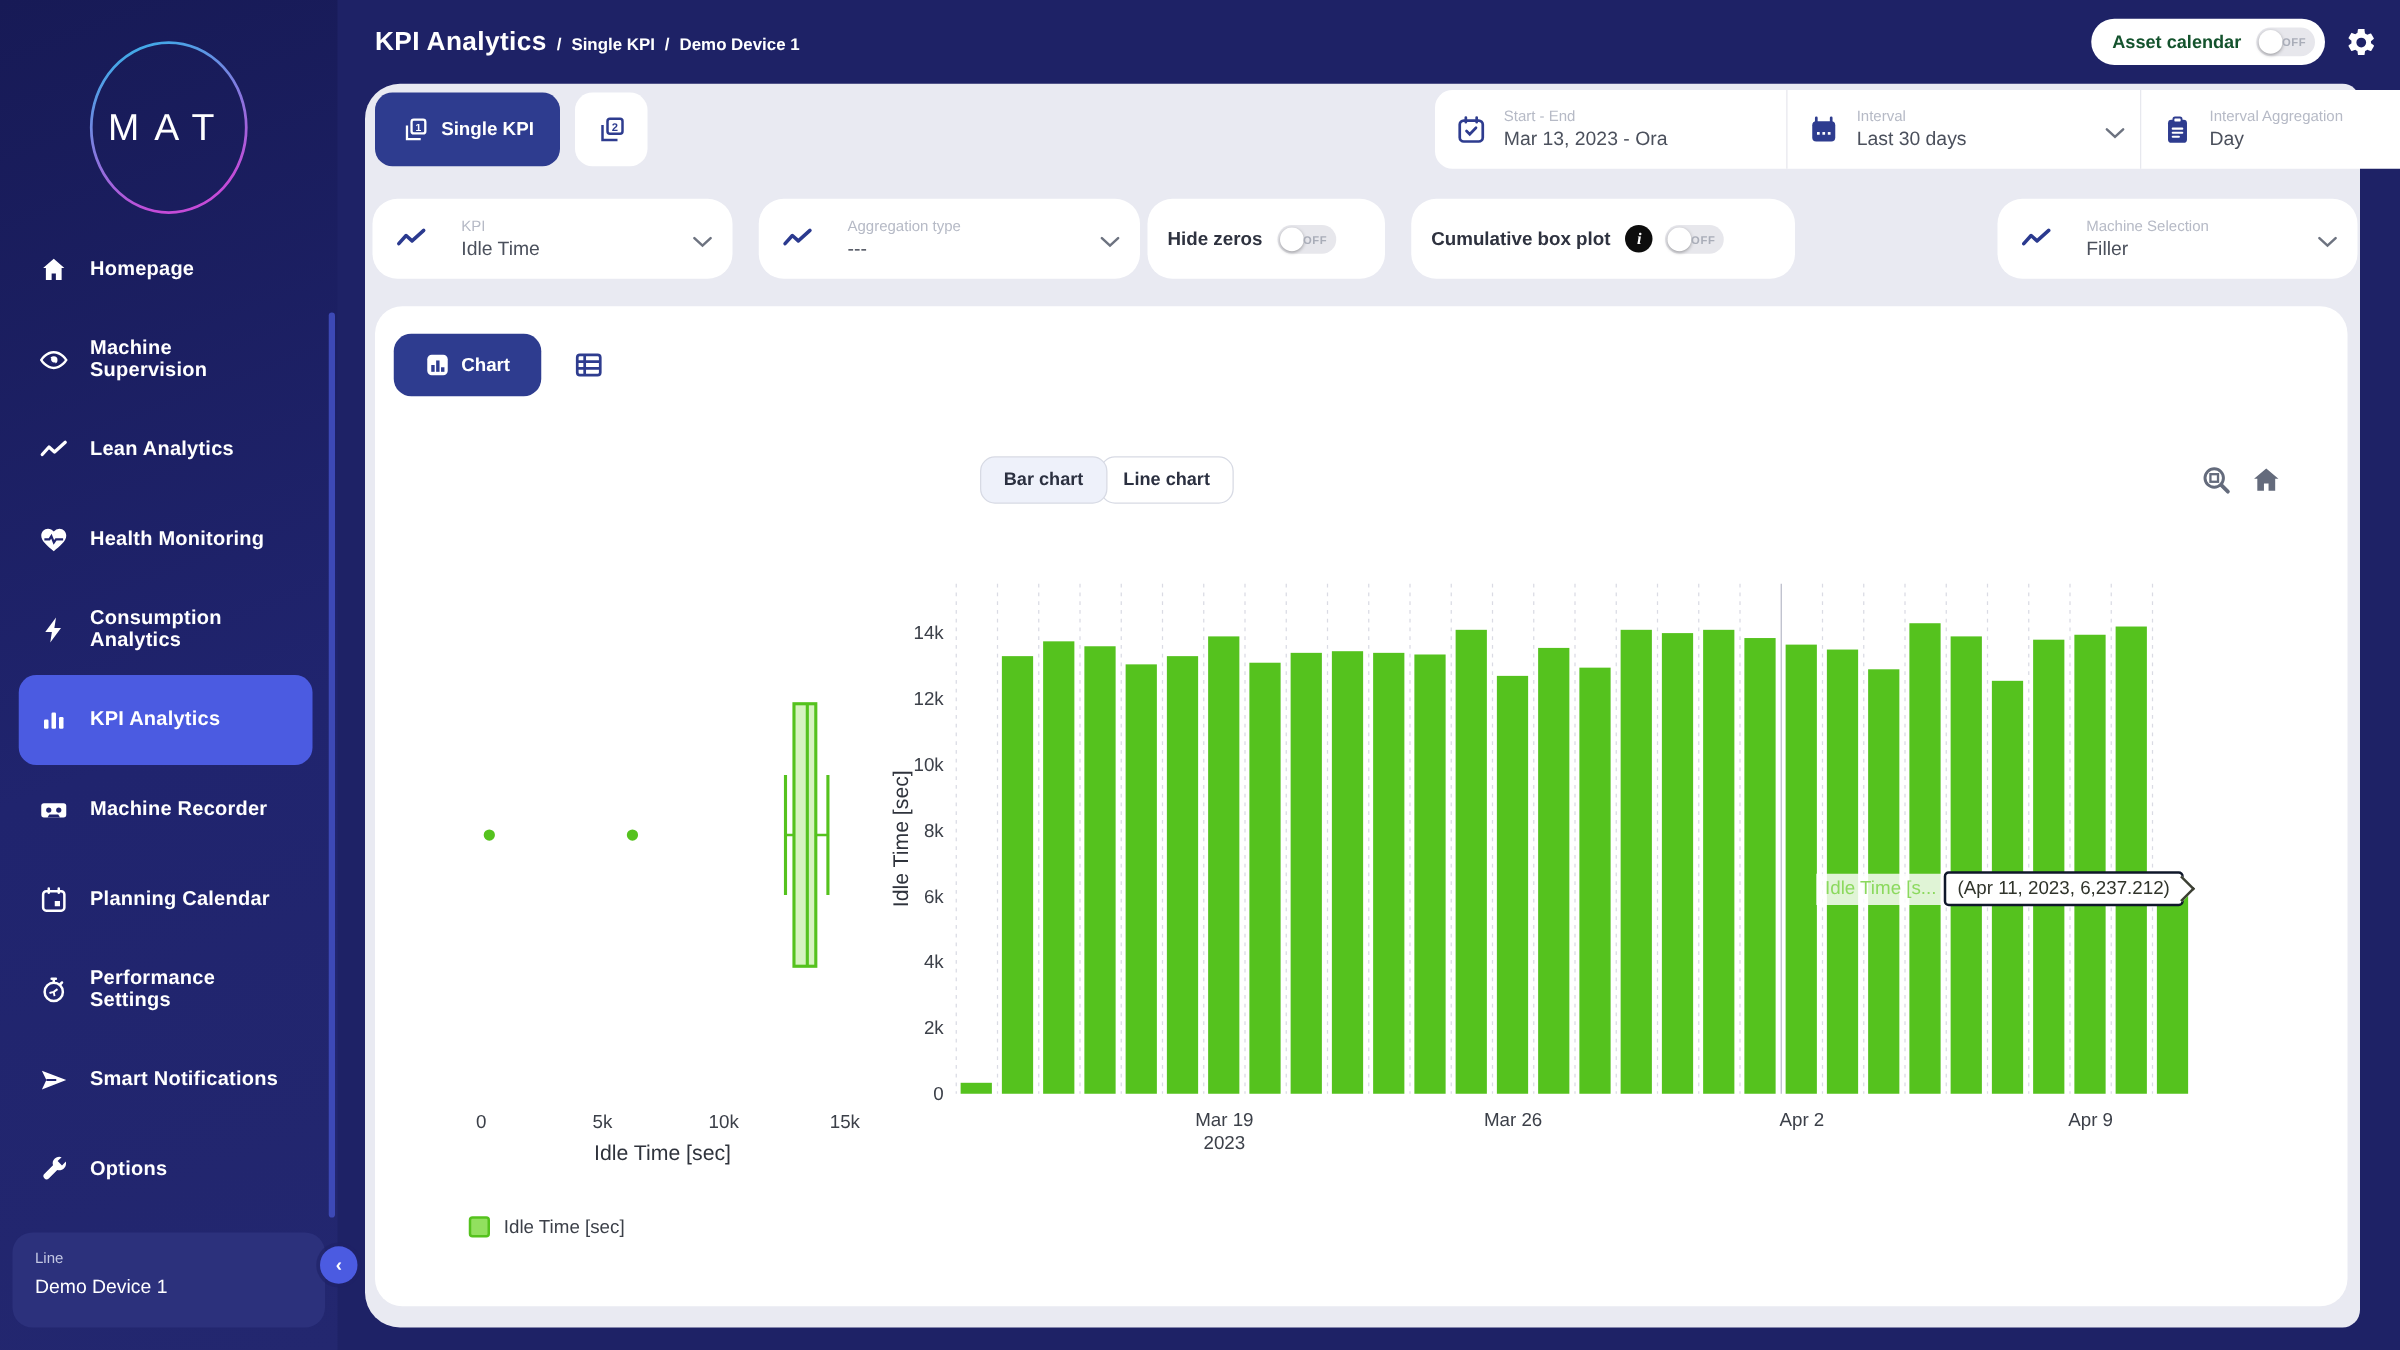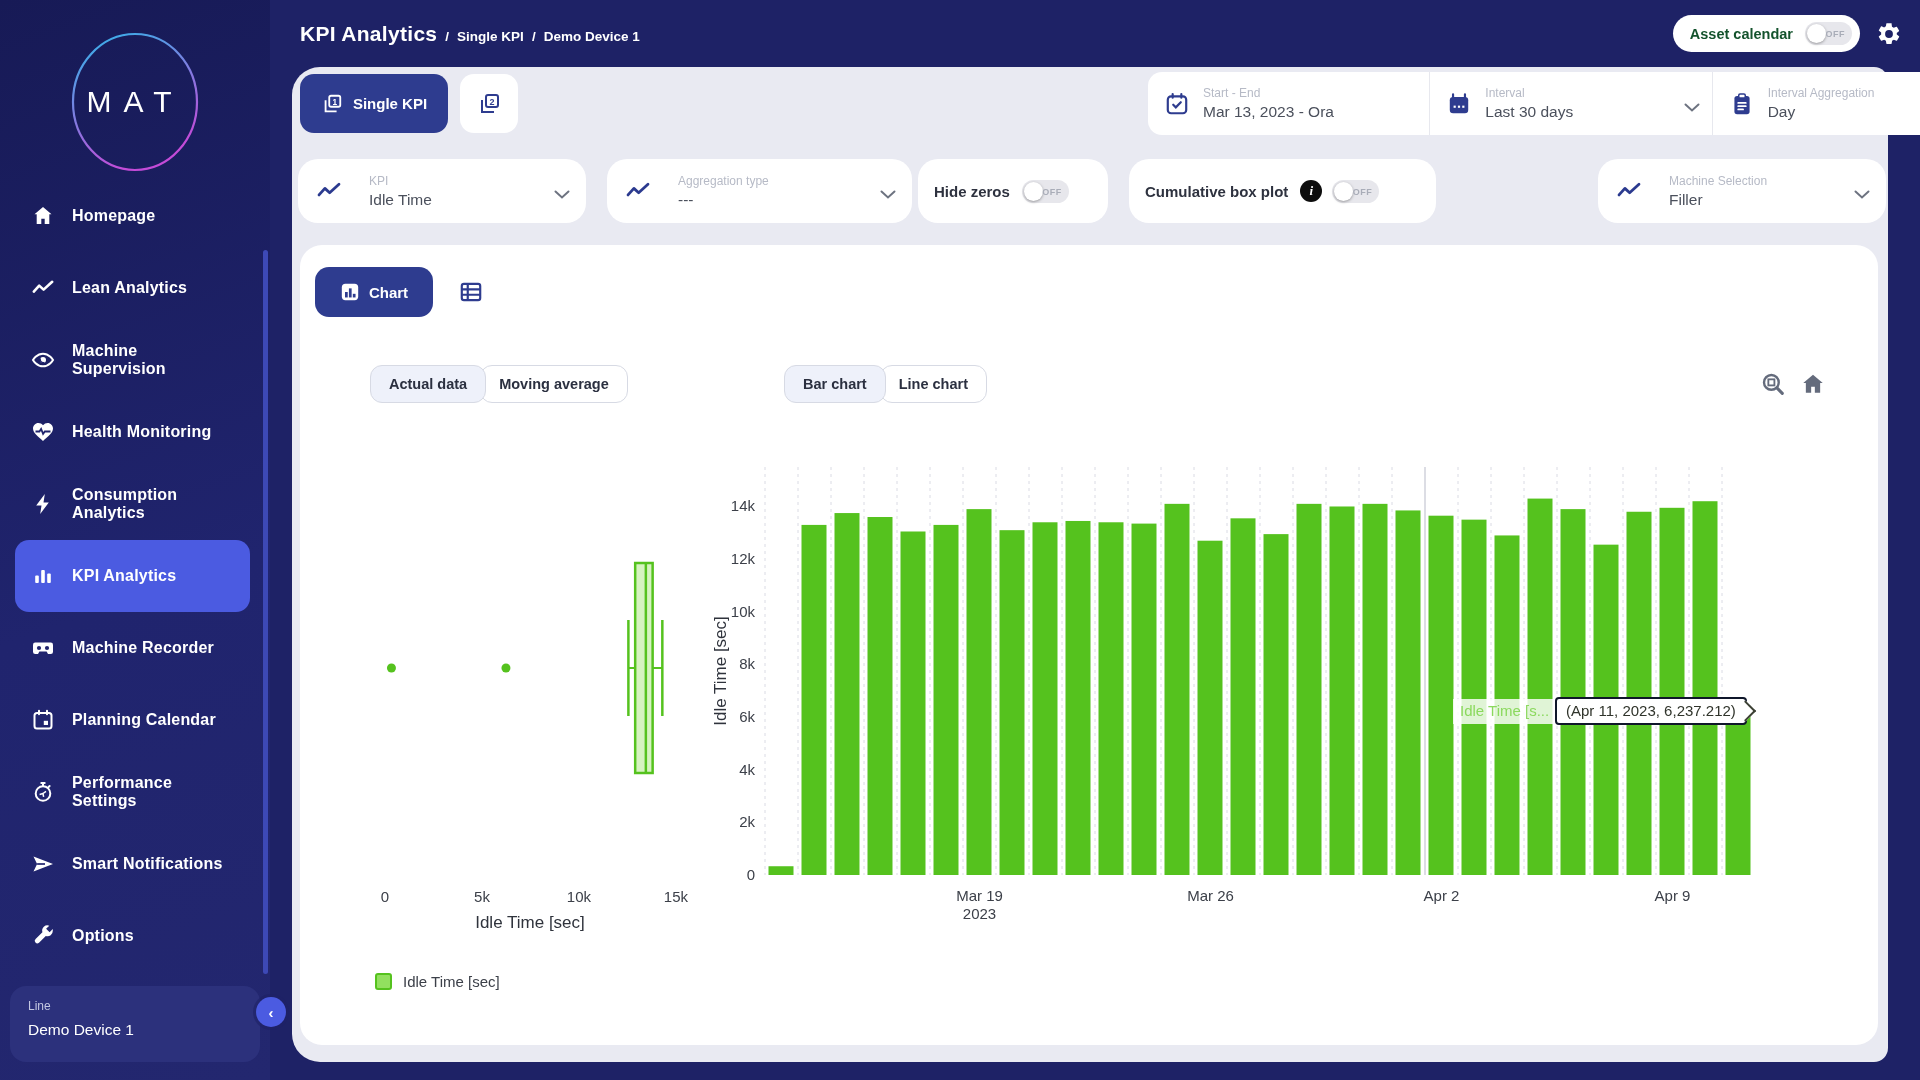--- a/index.html
+++ b/index.html
@@ -122,34 +122,34 @@
           <span class="nav-ic">
             <svg viewBox="0 0 24 24">
               <path fill="#fff" d="M12 3l8.5 7.3h-2.2V20h-4.6v-5.2h-3.4V20H5.7v-9.7H3.5z"></path>
             </svg>
           </span>
           <span class="nav-label">Homepage</span>
         </div>
         <div class="nav-item">
           <span class="nav-ic">
             <svg viewBox="0 0 24 24">
-              <path fill="none" stroke="#fff" stroke-width="2.6" stroke-linecap="round" stroke-linejoin="round" d="M2.8 15.6l5.4-6 4.4 4 8.6-7.8"></path>
-            </svg>
-          </span>
-          <span class="nav-label">Lean Analytics</span>
-        </div>
-        <div class="nav-item">
-          <span class="nav-ic">
-            <svg viewBox="0 0 24 24">
               <path fill="none" stroke="#fff" stroke-width="2" d="M2 12s3.6-6.3 10-6.3S22 12 22 12s-3.6 6.3-10 6.3S2 12 2 12z"></path>
               <circle cx="12" cy="12" r="3" fill="#fff"></circle>
               <path d="M9.3 10.4a3.1 3.1 0 004.1 4" stroke="#20246e" stroke-width="1.5" fill="none"></path>
             </svg>
           </span>
           <span class="nav-label">Machine Supervision</span>
+        </div>
+        <div class="nav-item">
+          <span class="nav-ic">
+            <svg viewBox="0 0 24 24">
+              <path fill="none" stroke="#fff" stroke-width="2.6" stroke-linecap="round" stroke-linejoin="round" d="M2.8 15.6l5.4-6 4.4 4 8.6-7.8"></path>
+            </svg>
+          </span>
+          <span class="nav-label">Lean Analytics</span>
         </div>
         <div class="nav-item">
           <span class="nav-ic">
             <svg viewBox="0 0 24 24">
               <path fill="#fff" d="M12 21C7.2 16.8 2 13 2 8.6 2 5.5 4.4 3 7.4 3c1.8 0 3.5.9 4.6 2.2A6 6 0 0116.6 3C19.6 3 22 5.5 22 8.6c0 4.4-5.2 8.2-10 12.4z"></path>
               <path fill="none" stroke="#20246e" stroke-width="1.8" d="M4.5 11.5h4l1.6-2.6 2 5 1.7-2.4h5.7"></path>
             </svg>
           </span>
           <span class="nav-label">Health Monitoring</span>
         </div>
@@ -385,24 +385,20 @@
         </svg>
         <span>Chart</span>
       </button>
       <span class="table-btn">
         <svg viewBox="0 0 24 24">
             <rect x="3.5" y="4.5" width="17" height="15" rx="2" fill="none" stroke="#2e3c8f" stroke-width="2"></rect>
             <path d="M3.5 9.5h17M3.5 14.5h17M9 4.5v15" stroke="#2e3c8f" stroke-width="2"></path>
           </svg>
       </span>
 
-      <div class="mode-group" id="g-data">
-        <button class="mode-btn sel">Actual data</button>
-        <button class="mode-btn">Moving average</button>
-      </div>
       <div class="mode-group" id="g-type">
         <button class="mode-btn sel">Bar chart</button>
         <button class="mode-btn">Line chart</button>
       </div>
 
       <div class="plot-tools">
         <span class="tool">
           <svg viewBox="0 0 24 24">
               <circle cx="10.5" cy="10.5" r="6.8" fill="none" stroke="#646b7c" stroke-width="2.2"></circle>
               <rect x="7.7" y="7.7" width="5.6" height="5.6" fill="none" stroke="#646b7c" stroke-width="1.7"></rect>

